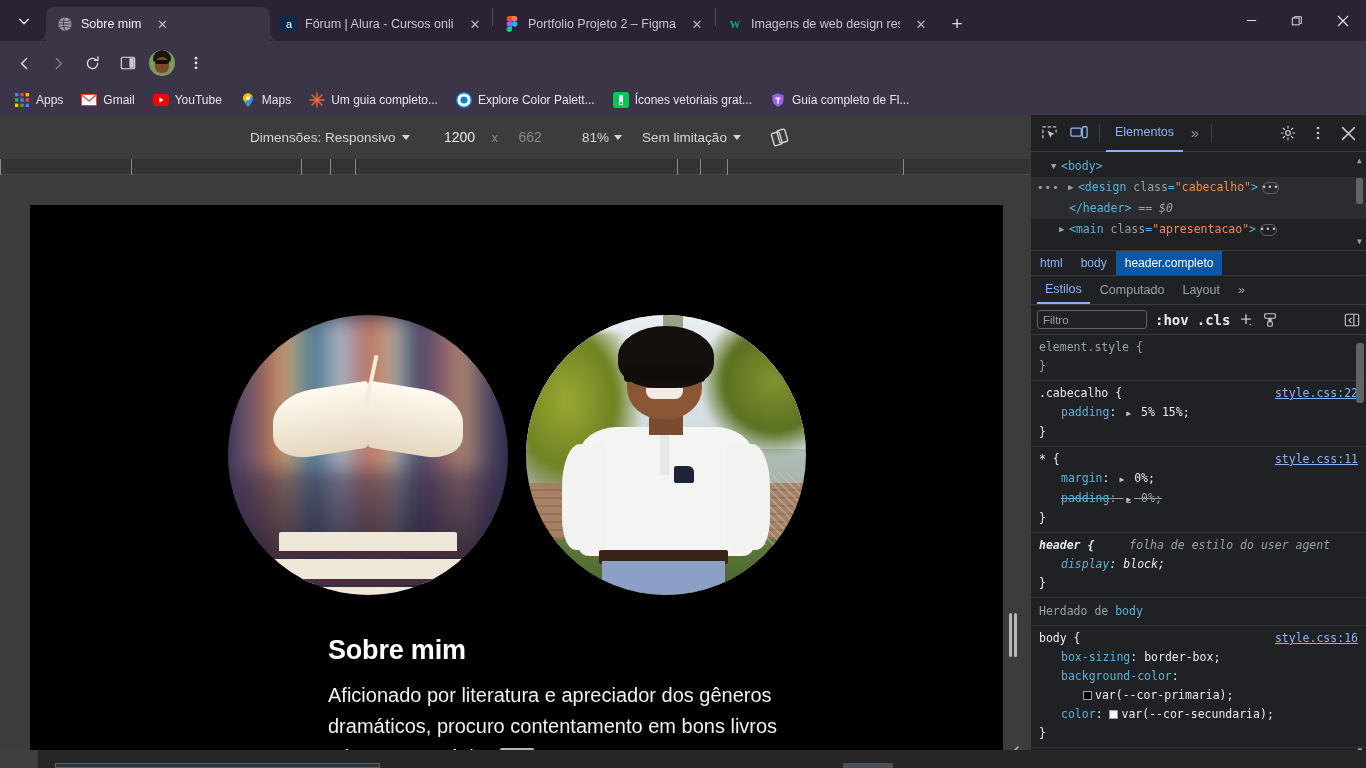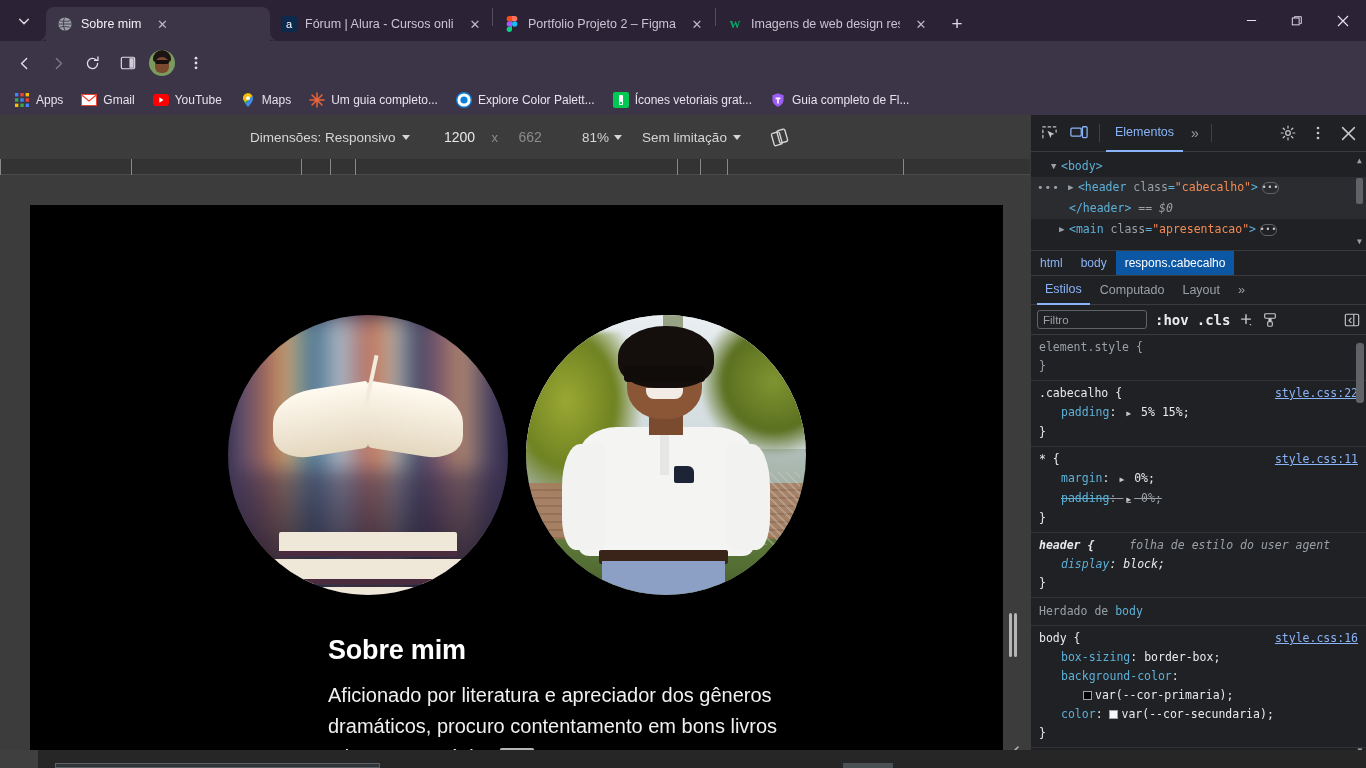--- a/index.html
+++ b/index.html
@@ -291,21 +291,21 @@
 
   .dt-crumbs {
     height:26px; flex:0 0 26px; display:flex; align-items:stretch;
     background:#202124; border-top:1px solid #3b3b3e; border-bottom:1px solid #3b3b3e;
     font-size:12px;
   }
   .crumb { display:flex; align-items:center; padding:0 9px; color:#8ab4f8; }
   .crumb.active { background:#0b57a4; color:#ffffff; }
 
   .dt-subtabs {
-    height:29px; flex:0 0 29px; display:flex; align-items:center; gap:2px;
+    height:29px; flex:0 0 29px; display:flex; align-items:flex-end; gap:2px;
     padding:0 6px; border-bottom:1px solid #3b3b3e;
   }
   .sub {
     height:29px; display:flex; align-items:center; padding:0 8px;
     color:#9aa0a6; font-size:12.5px;
   }
   .sub.active { color:#8ab4f8; border-bottom:2px solid #8ab4f8; }
 
   .dt-filterbar {
     height:30px; flex:0 0 30px; display:flex; align-items:center; gap:8px;
@@ -736,21 +736,21 @@
         <span class="arrow">▼</span>
         <span class="pun">&lt;</span>
           <span class="tg">body</span>
           <span class="pun">&gt;</span>
       </div>
 
       <div class="tr sel" style="padding-left:6px;">
         <span class="dots">•••</span>
         <span class="arrow" style="margin-left:6px;">▶</span>
         <span class="pun">&lt;</span>
-          <span class="tg">header</span>
+          <span class="tg">design</span>
           <span>&nbsp;</span>
           <span class="at">class</span>
           <span class="pun">=</span>
           <span class="av">"cabecalho"</span>
           <span class="pun">&gt;</span>
         <span class="badge-dots">•••</span>
       </div>
 
       <div class="tr sel" style="padding-left:38px;">
         <span class="pun">&lt;/header&gt;</span>
@@ -773,21 +773,21 @@
       <div class="dt-tree-scroll">
         <div class="up">▲</div>
         <div class="bar"></div>
         <div class="dn" style="position:absolute;bottom:0;left:0;right:0;">▼</div>
       </div>
     </div>
 
     <div class="dt-crumbs">
       <div class="crumb">html</div>
       <div class="crumb">body</div>
-      <div class="crumb active">respons.cabecalho</div>
+      <div class="crumb active">header.completo</div>
     </div>
 
     <div class="dt-subtabs">
       <div class="sub active">Estilos</div>
       <div class="sub">Computado</div>
       <div class="sub">Layout</div>
       <div class="sub">»</div>
     </div>
 
     <div class="dt-filterbar">

